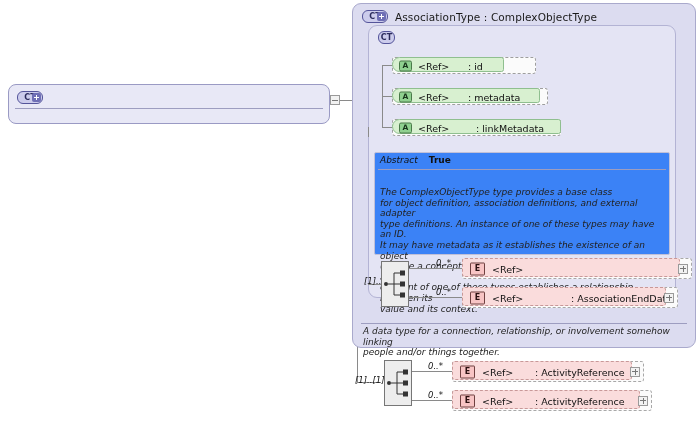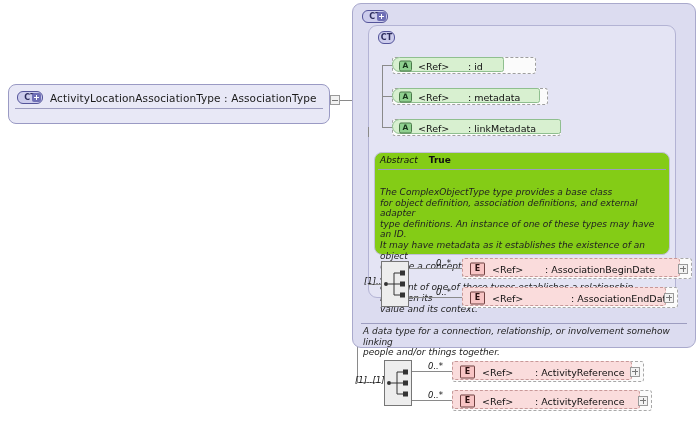--- a/index.html
+++ b/index.html
@@ -186,23 +186,23 @@
   .expander::after {
     content: "";
     position: absolute; left: 3.5px; top: 1px;
     width: 1px; height: 6px; background: #777;
   }
   .expander.minus::after { display: none; }
   
   .abstract-panel {
     position: absolute;
     box-sizing: border-box;
-    background: #84cc16;
+    background: #3b82f6;
     border: 1px solid #c0c0d8;
-    border-radius: 8px;
+    border-radius: 2px;
     padding: 12px;
   }
   .abstract-head {
     position: absolute;
     left: 5px; top: 2px;
     font-size: 9px;
     color: #111;
     white-space: nowrap;
   }
   .abstract-head .lbl { font-style: italic; }
@@ -244,33 +244,33 @@
   <div class="ln-h" style="left:357px; top:100px; width:8px;"></div>
 
   <div class="ln-h" style="left:357px; top:382px; width:24px;"></div>
 
   <div class="solid-box" style="left:8px; top:84px; width:322px; height:40px;">
     <div style="position:absolute; left:8px; top:6px; display:flex; align-items:center; gap:7px;">
       <span class="ct-icon">
         <span>CT</span>
         <span class="plus-sq"></span>
       </span>
-      <span class="box-title">ActivityLocationAssociationType : AssociationType</span>
     </div>
     <div class="hr" style="left:6px; top:23px; width:308px;"></div>
   </div>
 
   <div class="expander minus" style="left:330px; top:95px; transform:none;"></div>
 
   <div class="ct-outer" style="left:352px; top:3px; width:344px; height:345px;">
     <div style="position:absolute; left:9px; top:6px; display:flex; align-items:center; gap:7px;">
       <span class="ct-icon">
         <span>CT</span>
         <span class="plus-sq"></span>
       </span>
+      <span class="box-title">AssociationType : ComplexObjectType</span>
     </div>
     <div class="hr" style="left:8px; top:319px; width:326px;"></div>
     <div class="doc-text" style="position:absolute; left:10px; top:322px; width:324px;">A data type for a connection, relationship, or involvement somehow linking
 people and/or things together.</div>
   </div>
 
   <div class="ct-inner" style="left:368px; top:25px; width:308px; height:273px;">
     <div style="position:absolute; left:9px; top:5px; display:flex; align-items:center; gap:7px;">
       <span class="ct-icon no-plus">
         <span>CT</span>
@@ -295,21 +295,21 @@
     <div class="attr-pill" style="width:148px;"></div>
     <span class="a-icon">A</span>
     <span class="row-label row-ref">&lt;Ref&gt;</span>
     <span class="row-label" style="left:75px;">: metadata</span>
   </div>
 
   <div class="attr-row" style="left:392px; top:119px; width:169px; height:17px;">
     <div class="attr-pill" style="width:169px;"></div>
     <span class="a-icon">A</span>
     <span class="row-label row-ref">&lt;Ref&gt;</span>
-    <span class="row-label" style="left:75px;text-align:center;">: linkMetadata</span>
+    <span class="row-label" style="left:83px;text-align:center;">: linkMetadata</span>
   </div>
 
   <div class="abstract-panel" style="left:374px; top:152px; width:296px; height:103px;">
     <div class="abstract-head">
       <span class="lbl">Abstract</span><span class="val">True</span>
     </div>
     <div class="hr" style="left:3px; top:16px; width:288px;"></div>
     <div class="doc-text" style="position:absolute; left:5px; top:34px; width:288px;">The ComplexObjectType type provides a base class
 for object definition, association definitions, and external adapter
 type definitions. An instance of one of these types may have an ID.
@@ -338,21 +338,20 @@
 
   <div class="ln-h" style="left:409px; top:268px; width:53px;"></div>
   <div class="ln-h" style="left:409px; top:297px; width:53px;"></div>
   <span class="occurs" style="left:436px; top:258px;">0..*</span>
   <span class="occurs" style="left:436px; top:287px;">0..*</span>
 
   <div class="elem-row" style="left:462px; top:258px; width:230px; height:21px;">
     <div class="elem-fill" style="width:218px;"></div>
     <span class="e-icon">E</span>
     <span class="row-label" style="left:29px;">&lt;Ref&gt;</span>
-    <span class="row-label" style="left:82px;">: AssociationBeginDate</span>
     <span class="expander"></span>
   </div>
 
   <div class="elem-row" style="left:462px; top:287px; width:216px; height:21px;">
     <div class="elem-fill" style="width:204px;"></div>
     <span class="e-icon">E</span>
     <span class="row-label" style="left:29px;">&lt;Ref&gt;</span>
     <span class="row-label" style="left:82px;margin-left:26px;">: AssociationEndDate</span>
     <span class="expander"></span>
   </div>

